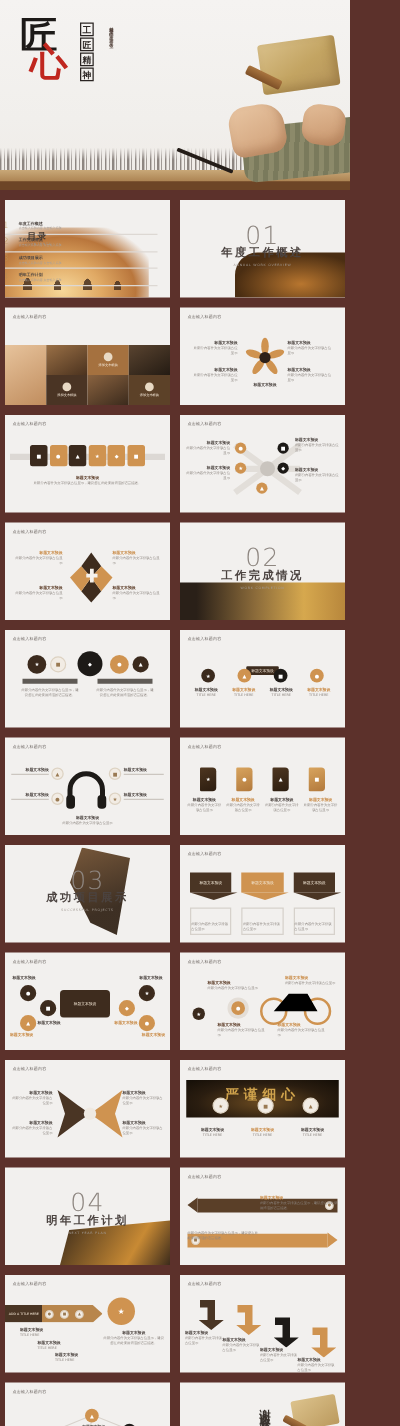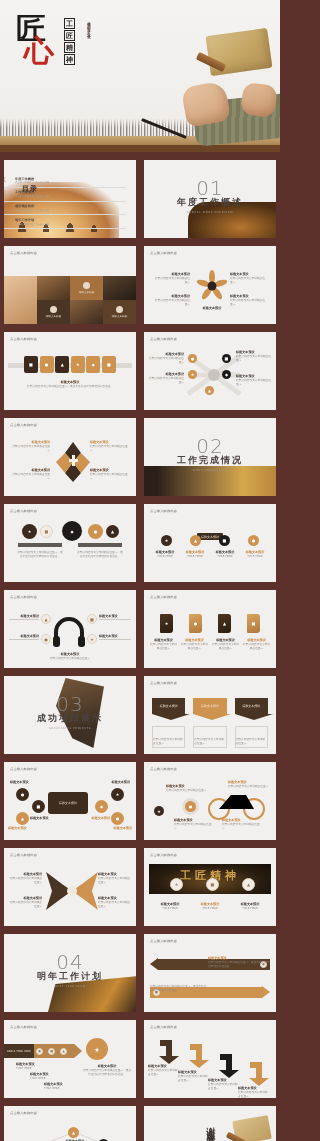--- a/index.html
+++ b/index.html
@@ -629,21 +629,21 @@
       </div>
       <div style="position:absolute;right:4px;top:48px;width:34px;">
         <div class="tiny-b">标题文本预设</div>
         <div class="tiny">此部分内容作为文字排版占位显示</div>
       </div>
     </div>
 
     <div class="slide">
       <div class="ph-title">点击输入标题内容</div>
       <div class="hdr-dark">
-        <div class="gold">工匠精神</div>
+        <div class="gold">严谨细心</div>
       </div>
       <span class="ic lt" style="position:absolute;left:26px;top:30px;width:13px;height:13px;z-index:4;">★</span>
       <span class="ic lt" style="position:absolute;left:62px;top:30px;width:13px;height:13px;z-index:4;">■</span>
       <span class="ic lt" style="position:absolute;left:98px;top:30px;width:13px;height:13px;z-index:4;">▲</span>
       <div style="position:absolute;left:6px;right:6px;top:54px;display:flex;justify-content:space-around;text-align:center;">
         <div style="width:34px;">
           <div class="tiny-b">标题文本预设</div>
           <div class="tiny">TITLE HERE</div>
         </div>
         <div style="width:34px;">

